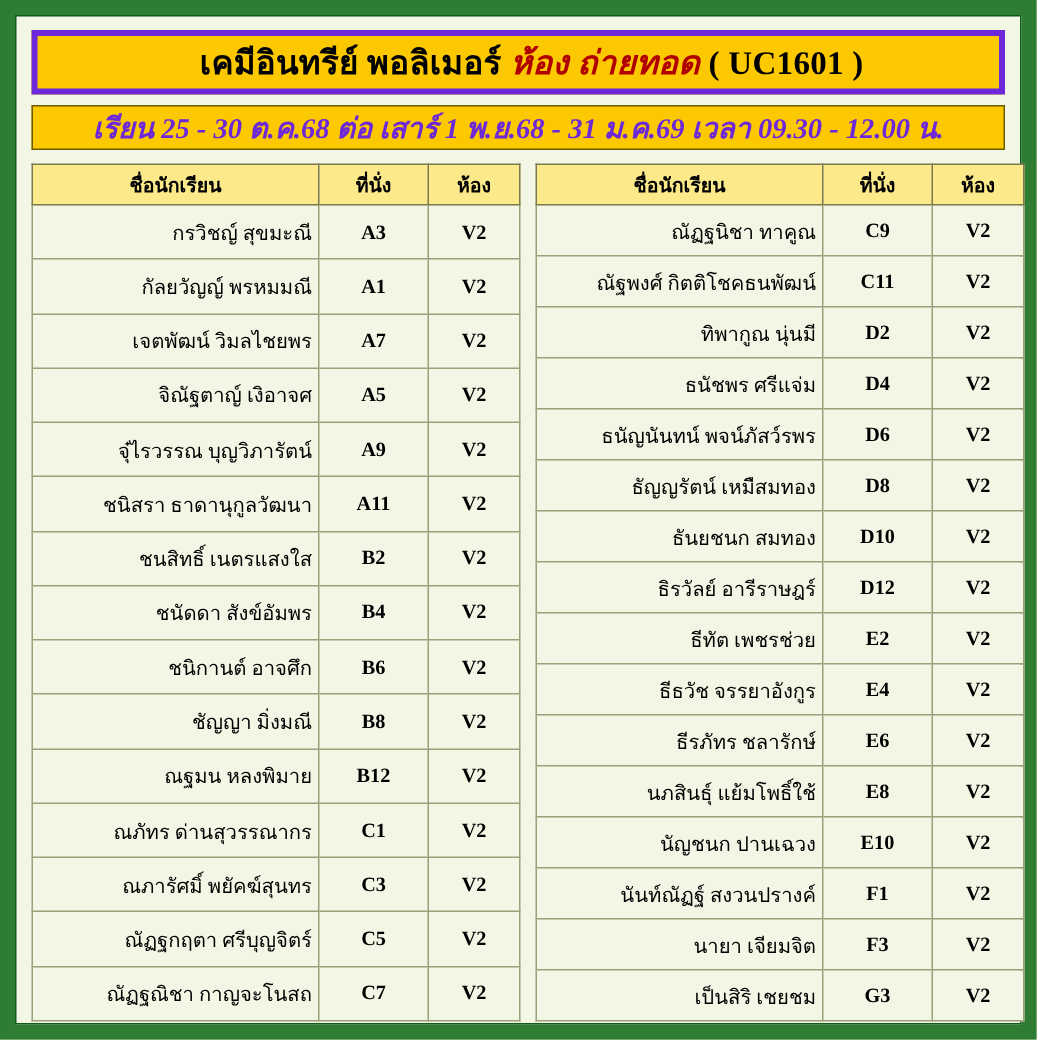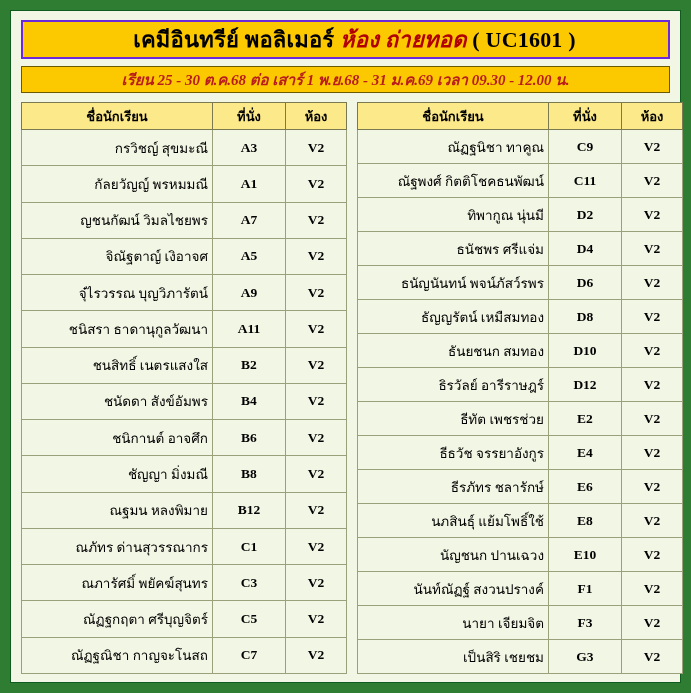--- a/index.html
+++ b/index.html
@@ -26,21 +26,21 @@
     height: 673px;
     background: #f2f6e4;
     border: 1px solid #0f5c1e;
     padding: 9px 10px 8px 10px;
     display: flex;
     flex-direction: column;
   }
   .title-box {
     box-sizing: border-box;
     background: #fcc800;
-    border: 2px solid #6d28d9;
+    border: 4px solid #6d28d9;
     height: 43px;
     display: flex;
     align-items: flex-start;
     justify-content: center;
     margin-bottom: 7px;
     padding-left: 18px;
   }
   .title-line {
     font-size: 22px;
     font-weight: bold;
@@ -56,24 +56,24 @@
     box-sizing: border-box;
     background: #fcc800;
     border: 1px solid #6b5a00;
     height: 30px;
     display: flex;
     align-items: center;
     justify-content: center;
     margin-bottom: 9px;
   }
   .subtitle-line {
-    font-size: 15px;
+    font-size: 19px;
     font-weight: bold;
     font-style: italic;
-    color: #b91c1c;
+    color: #6d28d9;
     white-space: nowrap;
   }
   .tables {
     display: flex;
     gap: 10px;
     flex: 1;
   }
   table.roster {
     border-collapse: collapse;
     width: 325px;
@@ -148,21 +148,21 @@
               <td class="name">กรวิชญ์ สุขมะณี</td>
               <td class="seat">A3</td>
               <td class="room">V2</td>
             </tr>
           <tr>
               <td class="name">กัลยวัญญ์ พรหมมณี</td>
               <td class="seat">A1</td>
               <td class="room">V2</td>
             </tr>
           <tr>
-              <td class="name">ญชนกัฒน์ วิมลไชยพร</td>
+              <td class="name">เจตพัฒน์ วิมลไชยพร</td>
               <td class="seat">A7</td>
               <td class="room">V2</td>
             </tr>
           <tr>
               <td class="name">จิณัฐตาญ์ เงิอาจศ</td>
               <td class="seat">A5</td>
               <td class="room">V2</td>
             </tr>
           <tr>
               <td class="name">จุ๋ไรวรรณ บุญวิภารัตน์</td>

